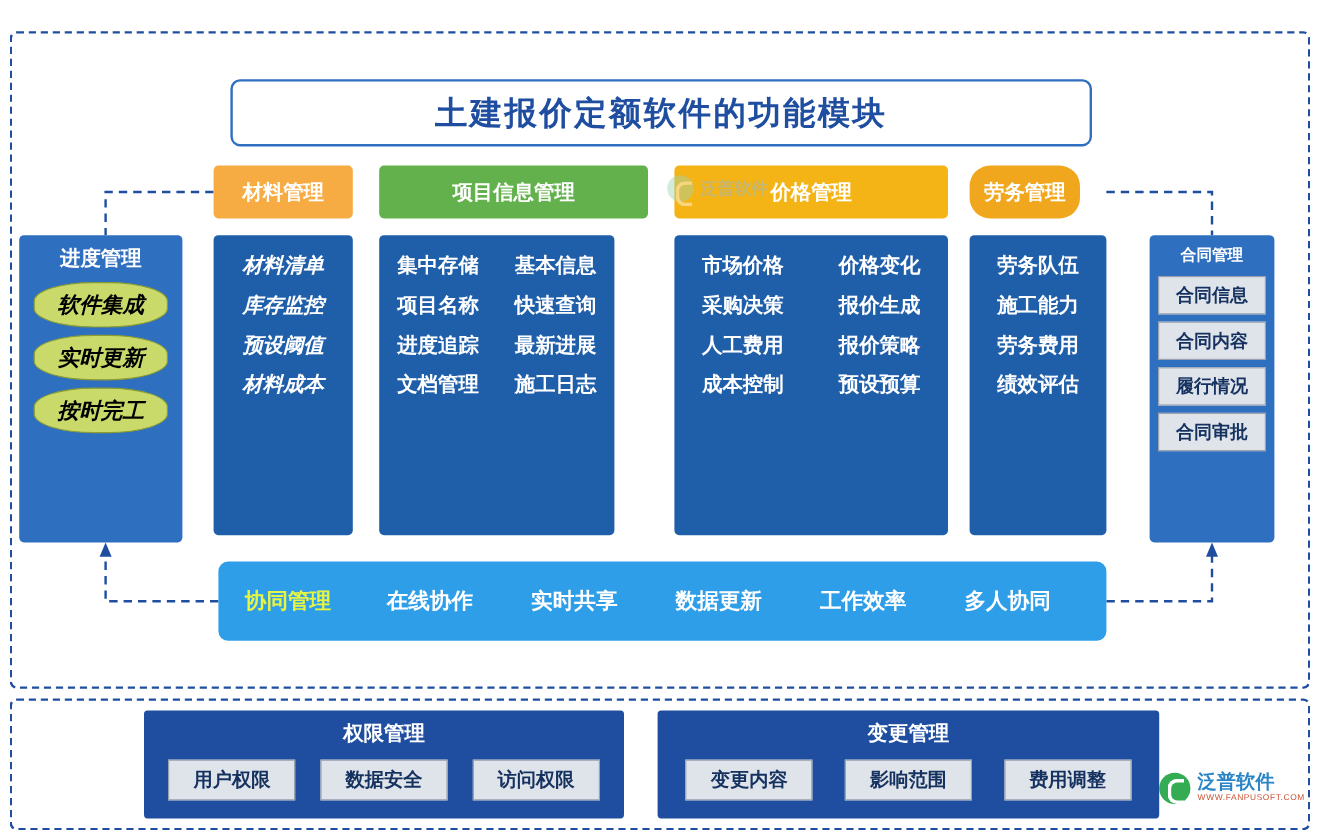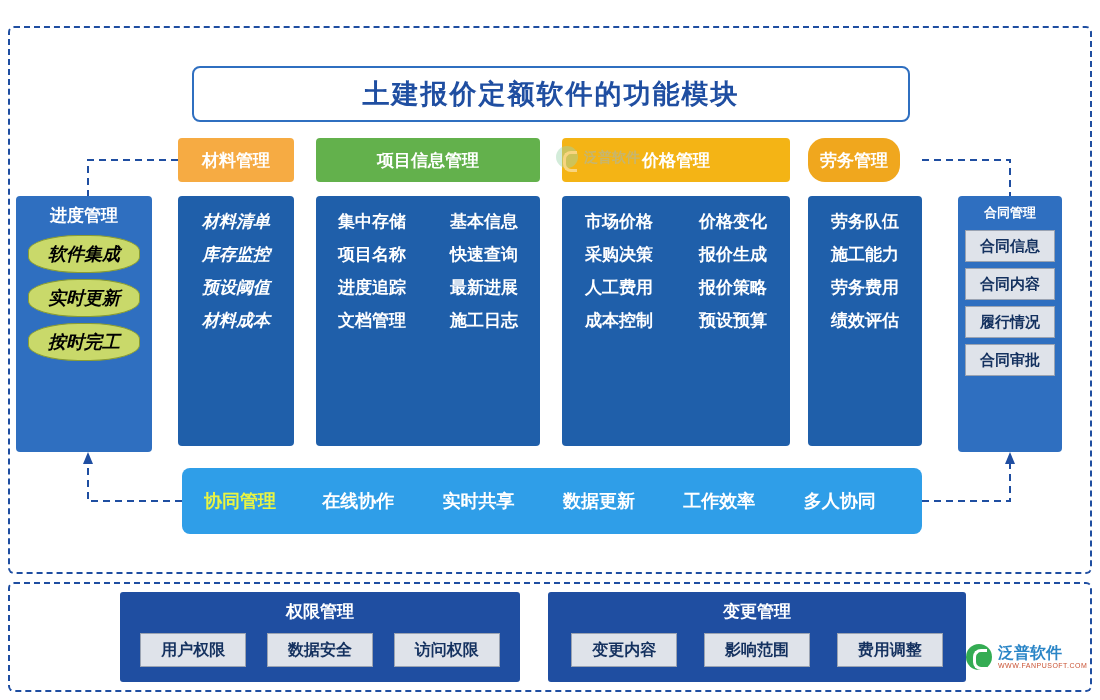--- a/index.html
+++ b/index.html
@@ -69,21 +69,21 @@
 
   
   .panel {
     position: absolute;
     background: #1f5faa;
     border-radius: 4px;
     box-sizing: border-box;
     padding-top: 14px;
   }
   #panel-material { left: 178px; top: 196px; width: 116px; height: 250px; font-style: italic; }
-  #panel-project  { left: 316px; top: 196px; width: 224px; height: 250px; }
+  #panel-project  { left: 316px; top: 196px; width: 196px; height: 250px; }
   #panel-price    { left: 562px; top: 196px; width: 228px; height: 250px; }
   #panel-labor    { left: 808px; top: 196px; width: 114px; height: 250px; }
 
   .panel .rows {
     display: flex;
     flex-direction: column;
     gap: 10px;
   }
   .panel .row {
     display: flex;

